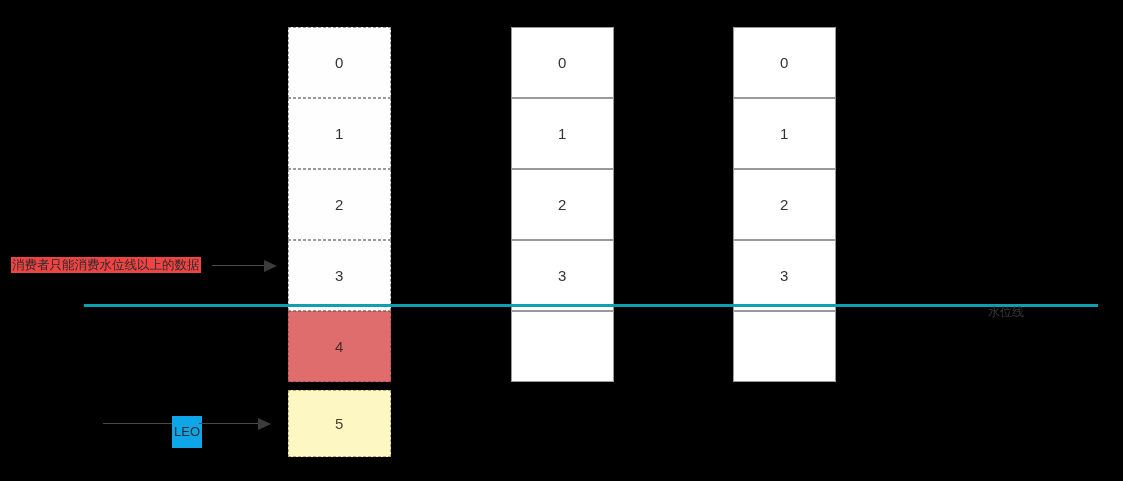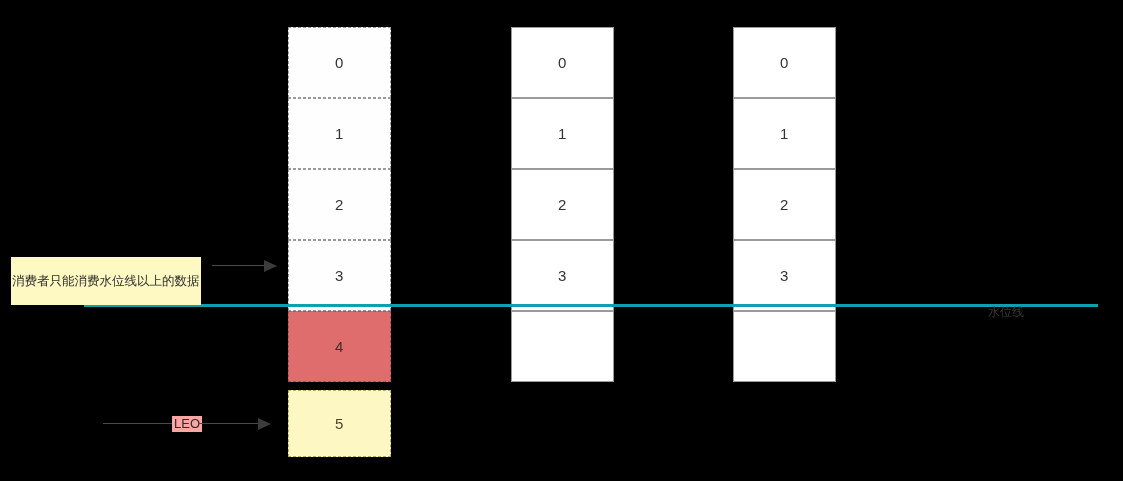--- a/index.html
+++ b/index.html
@@ -73,34 +73,34 @@
   .arrow-head {
     position: absolute;
     width: 0;
     height: 0;
     border-top: 6px solid transparent;
     border-bottom: 6px solid transparent;
     border-left: 13px solid #3c3c3c;
   }
   .note-label {
     position: absolute;
-    background: #fef9c3;
+    background: #ef4444;
     color: #2b2b2b;
     font-size: 12.5px;
     line-height: 16px;
-    padding: 16px 1px;
+    padding: 0 1px;
     white-space: nowrap;
   }
   .leo-label {
     position: absolute;
-    background: #fca5a5;
+    background: #0ea5e9;
     color: #2b2b2b;
     font-size: 13px;
     line-height: 16px;
-    padding: 0 2px;
+    padding: 8px 2px;
     white-space: nowrap;
   }
 </style>
 </head>
 <body>
 
 <div id="canvas">
 
   <div class="column">
     <div class="cell cell-dashed" style="left:288px; top:27px;  width:103px; height:71px;">0</div>

